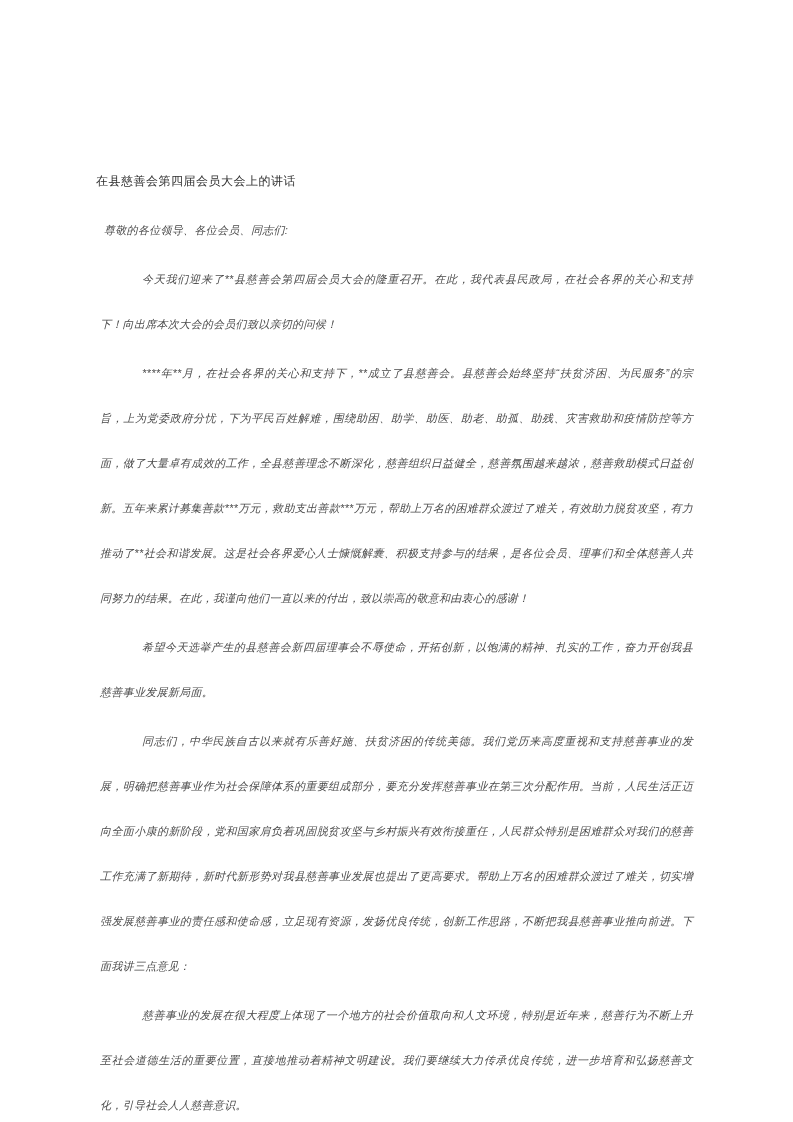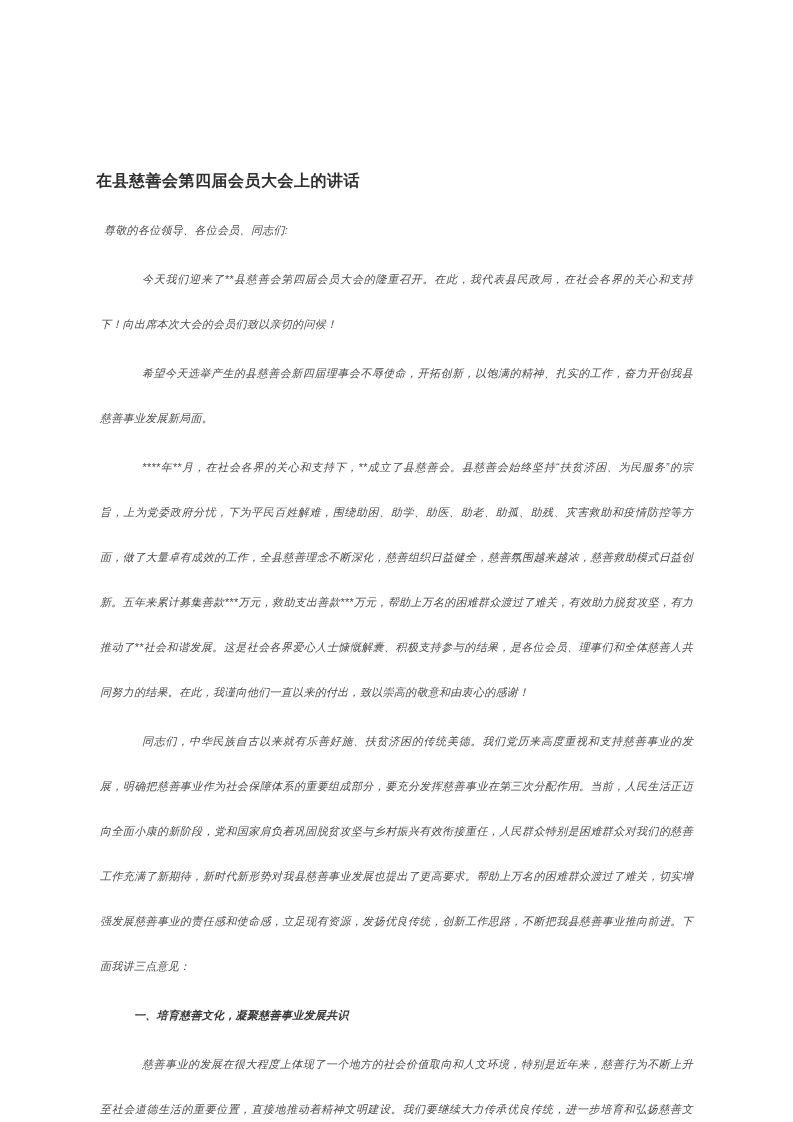--- a/index.html
+++ b/index.html
@@ -15,23 +15,23 @@
   }
   .page {
     width: 793px;
     height: 1122px;
     box-sizing: border-box;
     padding: 0 96px;
     background: #ffffff;
   }
   .doc-title {
     margin: 170px 0 8px 0;
-    font-size: 16px;
+    font-size: 12px;
     line-height: 22px;
-    font-weight: 700;
+    font-weight: 400;
     color: #2f2f2f;
     letter-spacing: 0.5px;
   }
   .para {
     margin: 4px;
     font-size: 11px;
     line-height: 45px;
     color: #4a4a4a;
     letter-spacing: 0.3px;
     text-align: justify;
@@ -56,23 +56,22 @@
 <body>
 
 <div class="page">
 
   <h1 class="doc-title">在县慈善会第四届会员大会上的讲话</h1>
 
   <p class="para greeting">尊敬的各位领导、各位会员、同志们:</p>
 
   <p class="para indent">今天我们迎来了**县慈善会第四届会员大会的隆重召开。在此，我代表县民政局，在社会各界的关心和支持下！向出席本次大会的会员们致以亲切的问候！</p>
 
+  <p class="para indent">****年**月，在社会各界的关心和支持下，**成立了县慈善会。县慈善会始终坚持“扶贫济困、为民服务”的宗旨，上为党委政府分忧，下为平民百姓解难，围绕助困、助学、助医、助老、助孤、助残、灾害救助和疫情防控等方面，做了大量卓有成效的工作，全县慈善理念不断深化，慈善组织日益健全，慈善氛围越来越浓，慈善救助模式日益创新。五年来累计募集善款***万元，救助支出善款***万元，帮助上万名的困难群众渡过了难关，有效助力脱贫攻坚，有力推动了**社会和谐发展。这是社会各界爱心人士慷慨解囊、积极支持参与的结果，是各位会员、理事们和全体慈善人共同努力的结果。在此，我谨向他们一直以来的付出，致以崇高的敬意和由衷心的感谢！</p>
+
   <p class="para indent">希望今天选举产生的县慈善会新四届理事会不辱使命，开拓创新，以饱满的精神、扎实的工作，奋力开创我县慈善事业发展新局面。</p>
-
-  <p class="para indent">****年**月，在社会各界的关心和支持下，**成立了县慈善会。县慈善会始终坚持“扶贫济困、为民服务”的宗旨，上为党委政府分忧，下为平民百姓解难，围绕助困、助学、助医、助老、助孤、助残、灾害救助和疫情防控等方面，做了大量卓有成效的工作，全县慈善理念不断深化，慈善组织日益健全，慈善氛围越来越浓，慈善救助模式日益创新。五年来累计募集善款***万元，救助支出善款***万元，帮助上万名的困难群众渡过了难关，有效助力脱贫攻坚，有力推动了**社会和谐发展。这是社会各界爱心人士慷慨解囊、积极支持参与的结果，是各位会员、理事们和全体慈善人共同努力的结果。在此，我谨向他们一直以来的付出，致以崇高的敬意和由衷心的感谢！</p>
 
   <p class="para indent">同志们，中华民族自古以来就有乐善好施、扶贫济困的传统美德。我们党历来高度重视和支持慈善事业的发展，明确把慈善事业作为社会保障体系的重要组成部分，要充分发挥慈善事业在第三次分配作用。当前，人民生活正迈向全面小康的新阶段，党和国家肩负着巩固脱贫攻坚与乡村振兴有效衔接重任，人民群众特别是困难群众对我们的慈善工作充满了新期待，新时代新形势对我县慈善事业发展也提出了更高要求。帮助上万名的困难群众渡过了难关，切实增强发展慈善事业的责任感和使命感，立足现有资源，发扬优良传统，创新工作思路，不断把我县慈善事业推向前进。下面我讲三点意见：</p>
 
-  <h2 class="para section-heading">一、培育慈善文化，凝聚慈善事业发展共识</h2>
 
   <p class="para indent">慈善事业的发展在很大程度上体现了一个地方的社会价值取向和人文环境，特别是近年来，慈善行为不断上升至社会道德生活的重要位置，直接地推动着精神文明建设。我们要继续大力传承优良传统，进一步培育和弘扬慈善文化，引导社会人人慈善意识。</p>
 
 </div>
 
 </body></html>

